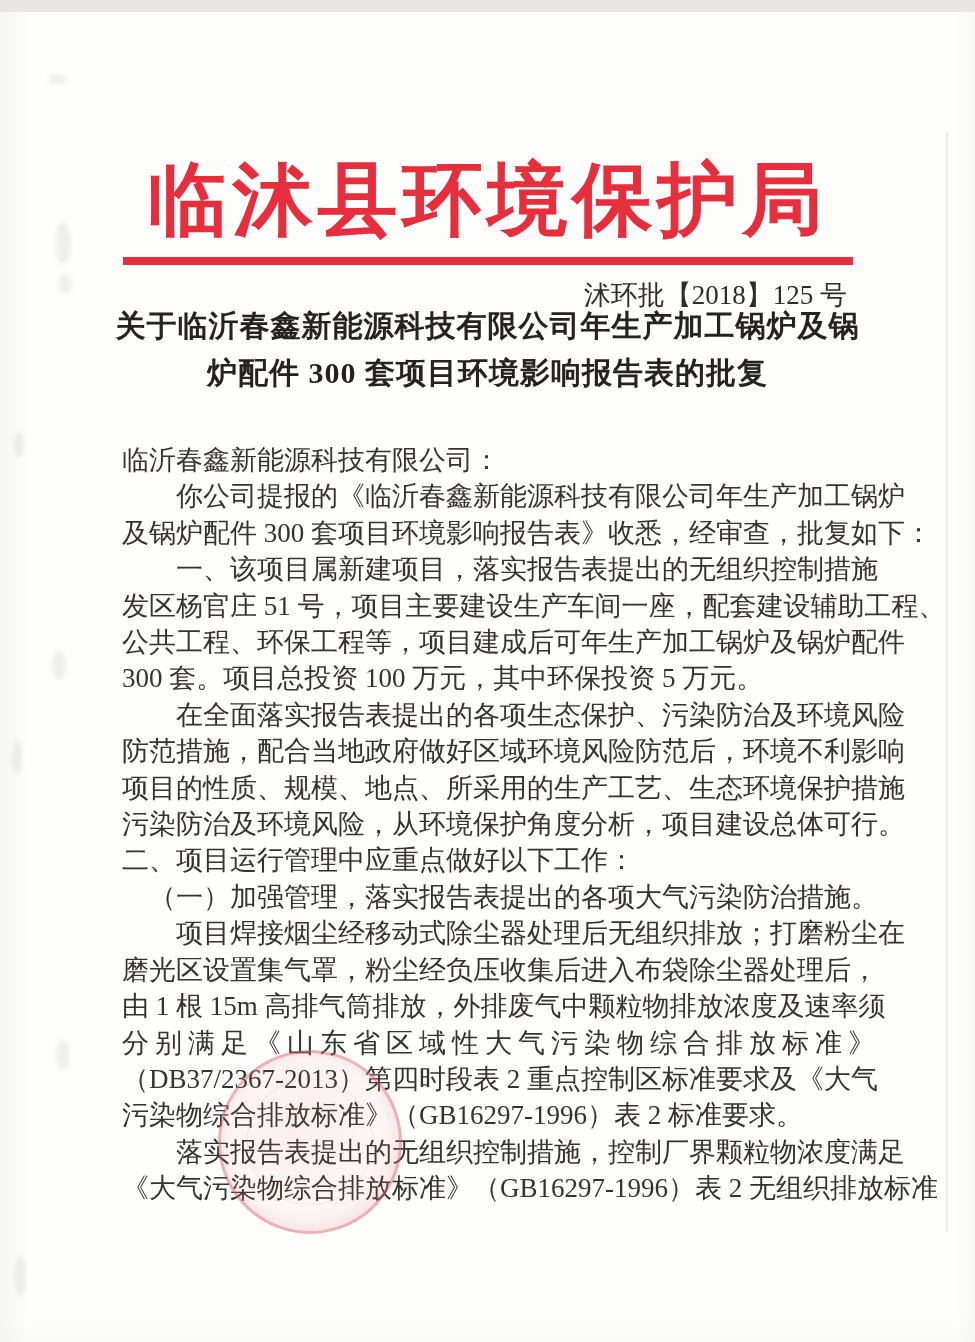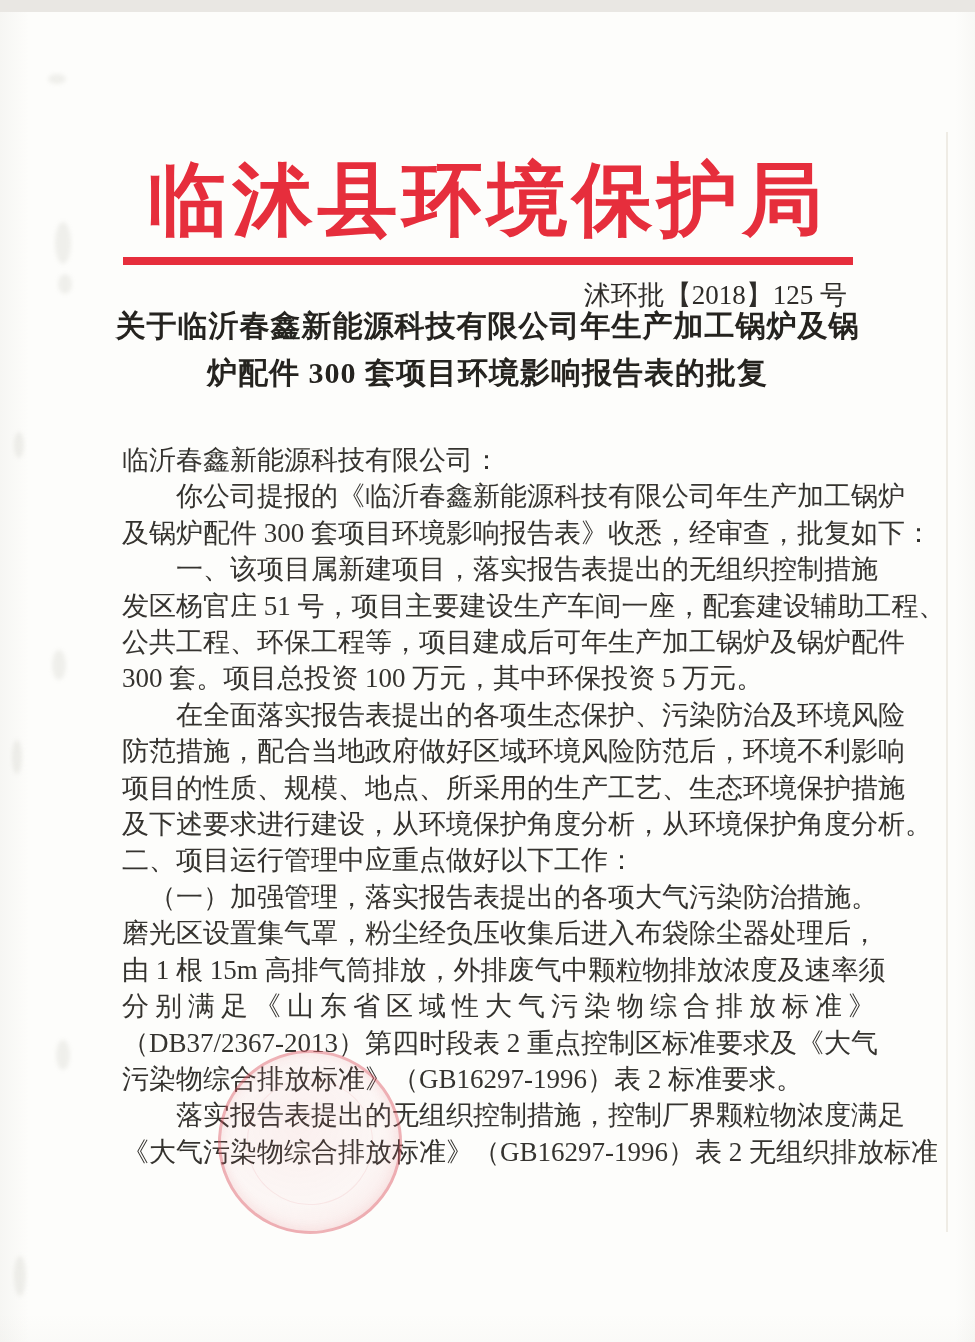--- a/index.html
+++ b/index.html
@@ -151,23 +151,24 @@
       <div class="line indent-0">临沂春鑫新能源科技有限公司：</div>
       <div class="line indent-2">你公司提报的《临沂春鑫新能源科技有限公司年生产加工锅炉</div>
       <div class="line indent-0">及锅炉配件 300 套项目环境影响报告表》收悉，经审查，批复如下：</div>
       <div class="line indent-2">一、该项目属新建项目，落实报告表提出的无组织控制措施</div>
       <div class="line indent-0">发区杨官庄 51 号，项目主要建设生产车间一座，配套建设辅助工程、</div>
       <div class="line indent-0">公共工程、环保工程等，项目建成后可年生产加工锅炉及锅炉配件</div>
       <div class="line indent-0">300 套。项目总投资 100 万元，其中环保投资 5 万元。</div>
       <div class="line indent-2">在全面落实报告表提出的各项生态保护、污染防治及环境风险</div>
       <div class="line indent-0">防范措施，配合当地政府做好区域环境风险防范后，环境不利影响</div>
       <div class="line indent-0">项目的性质、规模、地点、所采用的生产工艺、生态环境保护措施</div>
-      <div class="line indent-0">及下述要求进行建设，从环境保护角度分析，从环境保护角度分析。</div>
+      <div class="line indent-0">污染防治及环境风险，从环境保护角度分析，项目建设总体可行。</div>
       <div class="line indent-0">二、项目运行管理中应重点做好以下工作：</div>
       <div class="line indent-1">（一）加强管理，落实报告表提出的各项大气污染防治措施。</div>
+      <div class="line indent-2">项目焊接烟尘经移动式除尘器处理后无组织排放；打磨粉尘在</div>
       <div class="line indent-0">磨光区设置集气罩，粉尘经负压收集后进入布袋除尘器处理后，</div>
       <div class="line indent-0">由 1 根 15m 高排气筒排放，外排废气中颗粒物排放浓度及速率须</div>
       <div class="line indent-0 spaced">分别满足《山东省区域性大气污染物综合排放标准》</div>
       <div class="line indent-0">（DB37/2367-2013）第四时段表 2 重点控制区标准要求及《大气</div>
       <div class="line indent-0">污染物综合排放标准》（GB16297-1996）表 2 标准要求。</div>
       <div class="line indent-2">落实报告表提出的无组织控制措施，控制厂界颗粒物浓度满足</div>
       <div class="line indent-0">《大气污染物综合排放标准》（GB16297-1996）表 2 无组织排放标准</div>
     </div>
 
   <div class="seal-stamp"></div>

